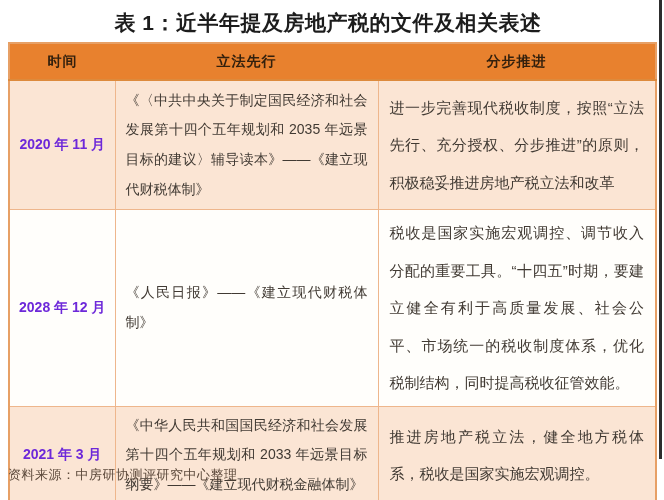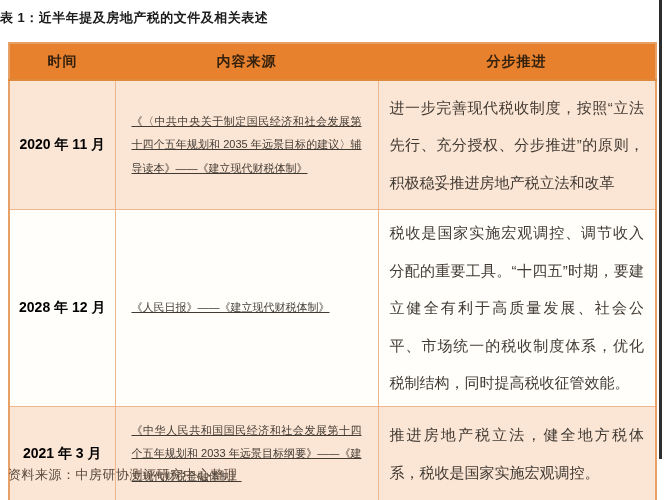--- a/index.html
+++ b/index.html
@@ -6,21 +6,22 @@
   body {
     width: 664px; height: 500px;
     background: #ffffff;
     position: relative;
     font-family: "Liberation Sans", "DejaVu Sans", sans-serif;
     overflow: hidden;
   }
   .page-title {
     position: absolute;
     top: 9px; left: 0; width: 656px;
-    font-size: 13px;
+    text-align: center;
+    font-size: 21px;
     font-weight: bold;
     color: #1c1c1c;
     letter-spacing: 0.5px;
   }
   table.doc-table {
     position: absolute;
     left: 8px; top: 42px;
     width: 647px;
     border-collapse: collapse;
     table-layout: fixed;
@@ -48,29 +49,28 @@
   }
   tr.row-peach td { background: #fbe5d4; }
   tr.row-white td { background: #fffefb; }
   tr.r0 td { height: 120px; }
   tr.r1 td { height: 176px; margin-top: 17px; }
   tr.r2 td { height: 86px; }
   td.cell-time {
     text-align: center;
     font-weight: bold;
     font-size: 14px;
-    color: #000000;
+    color: #6d28d9;
     white-space: nowrap;
   }
   td.cell-src {
-    font-size: 11px;
+    font-size: 14px;
     line-height: 2.12;
-    padding: 4px 16px;
+    padding: 4px 10px;
     text-align: justify;
-    text-decoration: underline;
   }
   td.cell-view {
     font-size: 15px;
     line-height: 2.5;
     padding: 4px 11px;
     text-align: justify;
   }
   .source-note {
     position: absolute;
     left: 8px; top: 466px;
@@ -92,21 +92,21 @@
 
 <table class="doc-table">
   <colgroup>
     <col class="c-time">
       <col class="c-src">
       <col class="c-view">
   </colgroup>
   <thead>
     <tr>
       <th>时间</th>
-      <th>内容来源</th>
+      <th>立法先行</th>
       <th>分步推进</th>
     </tr>
   </thead>
   <tbody>
     <tr class="r0 row-peach">
       <td class="cell-time">2020 年 11 月</td>
       <td class="cell-src">《〈中共中央关于制定国民经济和社会发展第十四个五年规划和 2035 年远景目标的建议〉辅导读本》——《建立现代财税体制》</td>
       <td class="cell-view">进一步完善现代税收制度，按照“立法先行、充分授权、分步推进”的原则，积极稳妥推进房地产税立法和改革</td>
     </tr>
     <tr class="r1 row-white">

